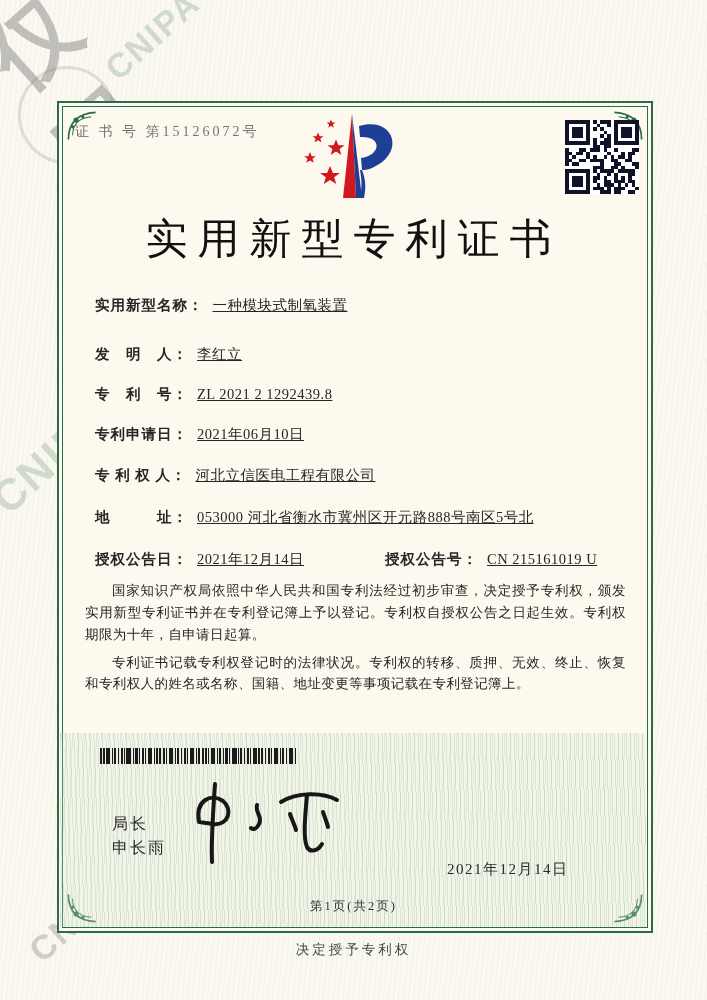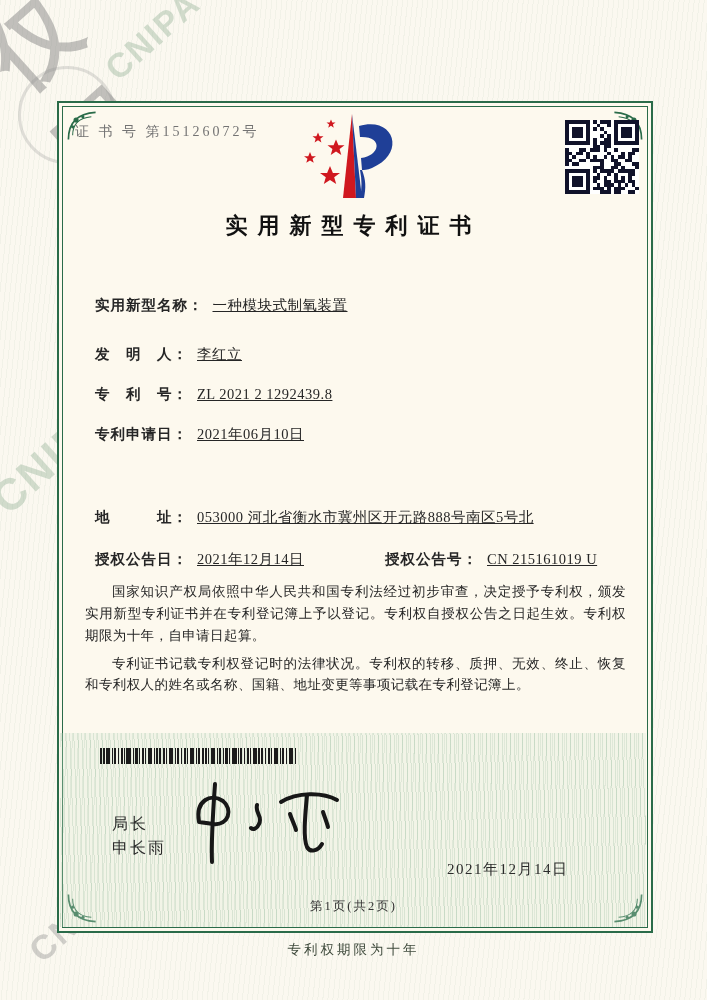--- a/index.html
+++ b/index.html
@@ -43,35 +43,35 @@
   .wm-char{color:rgba(130,130,130,.48);transform:rotate(-42deg);font-weight:bold;}
   .wm-brand{color:rgba(150,178,152,.42);transform:rotate(-42deg);font-weight:bold;letter-spacing:2px;}
   .wm-circle{position:absolute;border:3px solid rgba(140,140,140,.25);border-radius:50%;pointer-events:none;}
 
   
   .cert-no{position:absolute;left:75px;top:123px;font-size:14px;letter-spacing:3px;color:#737373;}
   .logo{position:absolute;left:292px;top:110px;width:120px;height:92px;}
   .qr{position:absolute;left:565px;top:120px;width:74px;height:74px;background:#fff;}
   .title{
     position:absolute;left:0;top:211px;width:707px;text-align:center;
-    font-size:22px;font-weight:bold;letter-spacing:10px;color:#111;
+    font-size:42px;font-weight:normal;letter-spacing:10px;color:#111;
   }
 
   
   .field-row{position:absolute;left:95px;font-size:14.5px;color:#262626;white-space:nowrap;}
   .field-row .flabel{letter-spacing:1px;font-weight:bold;}
   .field-row .fvalue{margin-left:9px;letter-spacing:.5px;text-decoration:underline;}
   .grant-no{left:385px;}
 
   
   .body-text{
     position:absolute;left:85px;top:581px;width:541px;
     font-size:13.5px;line-height:1.62;text-align:justify;color:#262626;
   }
-  .body-text p{margin:0 0 6px 0;text-indent:2em;letter-spacing:.4px;}
+  .body-text p{margin:0 0 6px 0;text-indent:2em;letter-spacing:.4px;font-family:Liberation Mono, monospace;}
 
   
   .barcode{
     position:absolute;left:100px;top:748px;width:196px;height:16px;
     background:
       repeating-linear-gradient(90deg,#1b1b1b 0 1px,transparent 1px 3px),
       repeating-linear-gradient(90deg,#1b1b1b 0 2px,transparent 2px 7px),
       repeating-linear-gradient(90deg,transparent 0 4px,#1b1b1b 4px 5px,transparent 5px 11px);
   }
   .commissioner-label{position:absolute;left:112px;top:814px;font-size:16px;letter-spacing:2px;}
@@ -308,20 +308,23 @@
   </div>
   <div class="field-row" style="top:345px;text-align:center;">
     <span class="flabel">发　明　人：</span><span class="fvalue">李红立</span>
   </div>
   <div class="field-row" style="top:385px;">
     <span class="flabel">专　利　号：</span><span class="fvalue">ZL 2021 2 1292439.8</span>
   </div>
   <div class="field-row" style="top:425px;">
     <span class="flabel">专利申请日：</span><span class="fvalue">2021年06月10日</span>
   </div>
+  <div class="field-row" style="top:466px;">
+    <span class="flabel">专 利 权 人：</span><span class="fvalue">河北立信医电工程有限公司</span>
+  </div>
   <div class="field-row" style="top:508px;">
     <span class="flabel">地　　　址：</span><span class="fvalue">053000 河北省衡水市冀州区开元路888号南区5号北</span>
   </div>
   <div class="field-row" style="top:550px;">
     <span class="flabel">授权公告日：</span><span class="fvalue">2021年12月14日</span>
   </div>
   <div class="field-row grant-no" style="top:550px;">
     <span class="flabel">授权公告号：</span><span class="fvalue">CN 215161019 U</span>
   </div>
 
@@ -344,15 +347,15 @@
         <path d="M96 30 C112 20 138 20 152 28"></path>
         <path d="M122 23 C120 45 118 66 122 75 C125 81 133 79 137 72"></path>
         <path d="M105 42 C107 48 110 54 111 58"></path>
         <path d="M138 40 C140 46 142 51 143 55"></path>
       </g>
     </svg>
   </div>
 
   <div class="sign-date">2021年12月14日</div>
   <div class="page-info">第1页(共2页)</div>
-  <div class="footer-note">专利权期限为十年</div>
+  <div class="footer-note">决定授予专利权</div>
 
 </div>
 
 </body></html>

